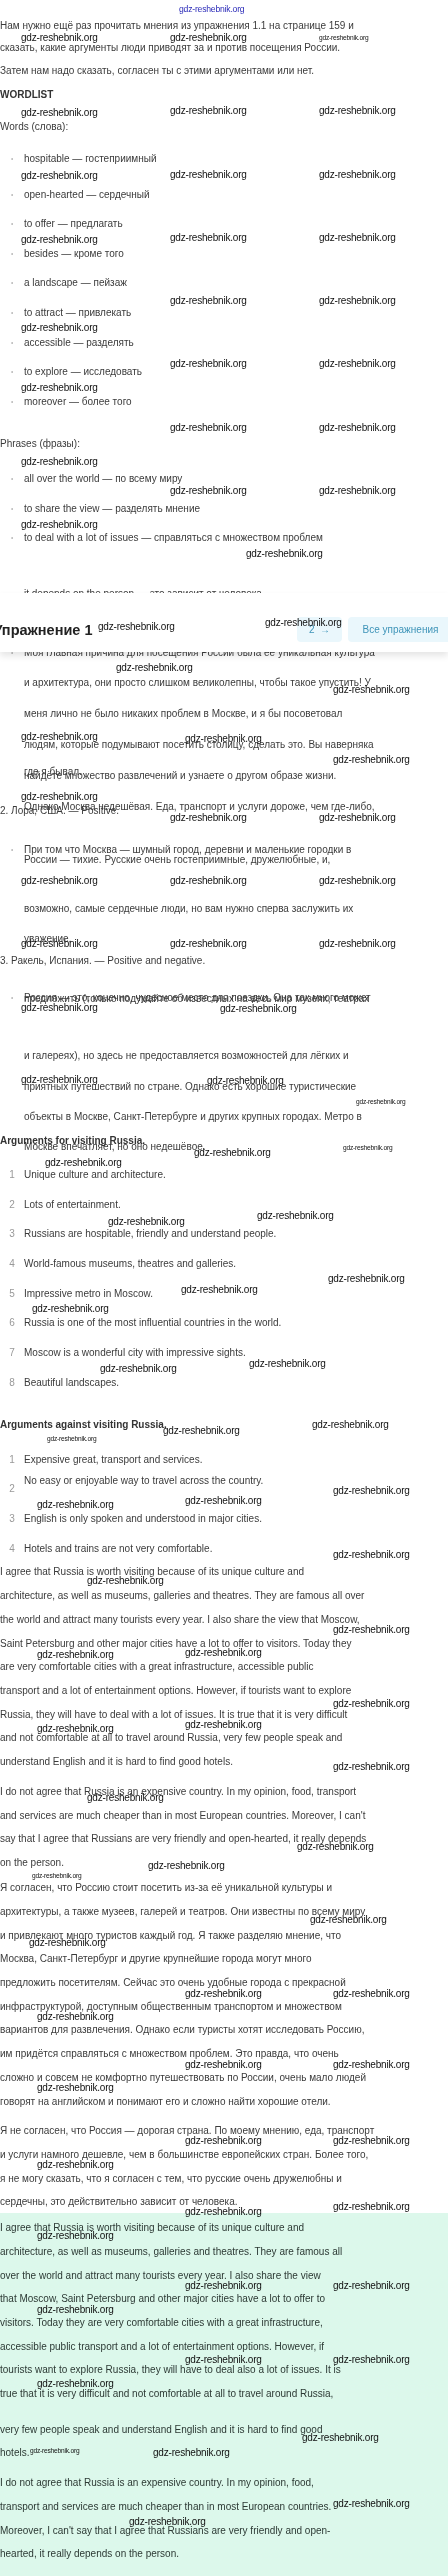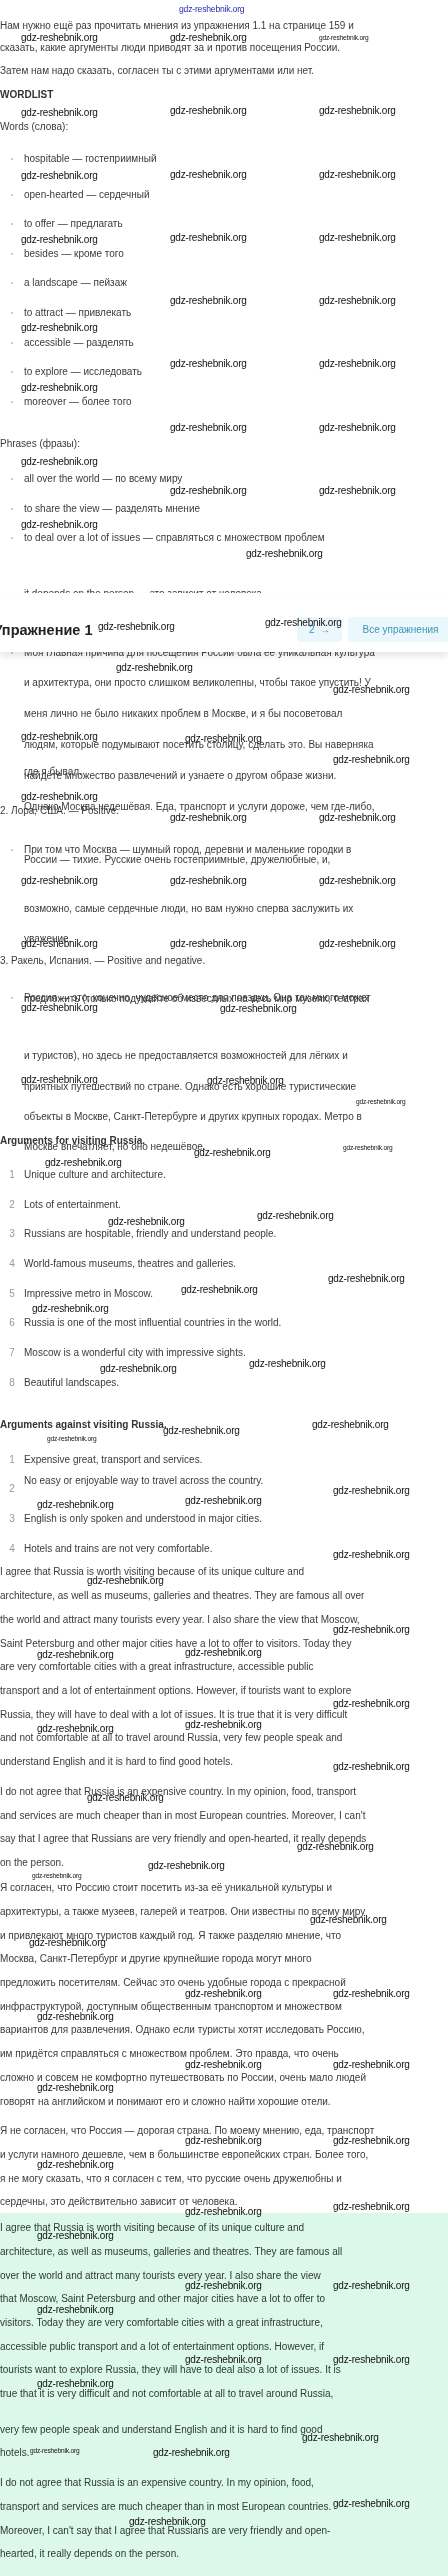--- a/index.html
+++ b/index.html
@@ -35,21 +35,21 @@
 <div class="li bul" style="top:248px">besides — кроме того</div>
 <div class="li bul" style="top:277px">a landscape — пейзаж</div>
 <div class="li bul" style="top:307px">to attract — привлекать</div>
 <div class="li bul" style="top:337px">accessible — разделять</div>
 <div class="li bul" style="top:366px">to explore — исследовать</div>
 <div class="li bul" style="top:396px">moreover — более того</div>
 
 <div class="p" style="top:438px">Phrases (фразы):</div>
 <div class="li bul" style="top:473px">all over the world — по всему миру</div>
 <div class="li bul" style="top:503px">to share the view — разделять мнение</div>
-<div class="li bul" style="top:532px">to deal over a lot of issues — справляться с множеством проблем</div>
+<div class="li bul" style="top:532px">to deal with a lot of issues — справляться с множеством проблем</div>
 <div class="li bul" style="top:588px">it depends on the person — это зависит от человека</div>
 
 <div class="header">
   <div class="h-title">Упражнение 1</div>
   <div class="pill" style="left:297px;width:45px;">
     <span>2</span>
     <span>&nbsp;→</span>
   </div>
   <div class="pill" style="left:348px;width:105px;">Все упражнения</div>
 </div>
@@ -65,21 +65,21 @@
 
 <div class="p" style="top:805px">2. Лора, США. — Positive.</div>
 <div class="li bul" style="top:844px">При том что Москва — шумный город, деревни и маленькие городки в</div>
 <div class="li" style="top:854px">России — тихие. Русские очень гостеприимные, дружелюбные, и,</div>
 <div class="li" style="top:903px">возможно, самые сердечные люди, но вам нужно сперва заслужить их</div>
 <div class="li" style="top:933px">уважение.</div>
 
 <div class="p" style="top:955px">3. Ракель, Испания. — Positive and negative.</div>
 <div class="li bul" style="top:992px">Россия — это, конечно, чудесное место для поездки. Она так много может</div>
 <div class="li" style="top:993px">предложить (только подумайте об известных на весь мир музеях, театрах</div>
-<div class="li" style="top:1050px">и туристов), но здесь не предоставляется возможностей для лёгких и</div>
+<div class="li" style="top:1050px">и галереях), но здесь не предоставляется возможностей для лёгких и</div>
 <div class="li" style="top:1081px">приятных путешествий по стране. Однако есть хорошие туристические</div>
 <div class="li" style="top:1111px">объекты в Москве, Санкт-Петербурге и других крупных городах. Метро в</div>
 <div class="li" style="top:1141px">Москве впечатляет, но оно недешёвое.</div>
 
 <div class="p bold" style="top:1135px">Arguments for visiting Russia.</div>
 <div style="position:absolute;top:0;left:0;">
   <span class="num" style="top:1169px">1</span>
   <div class="li" style="top:1169px">Unique culture and architecture.</div>
   <span class="num" style="top:1199px">2</span>
   <div class="li" style="top:1199px">Lots of entertainment.</div>

